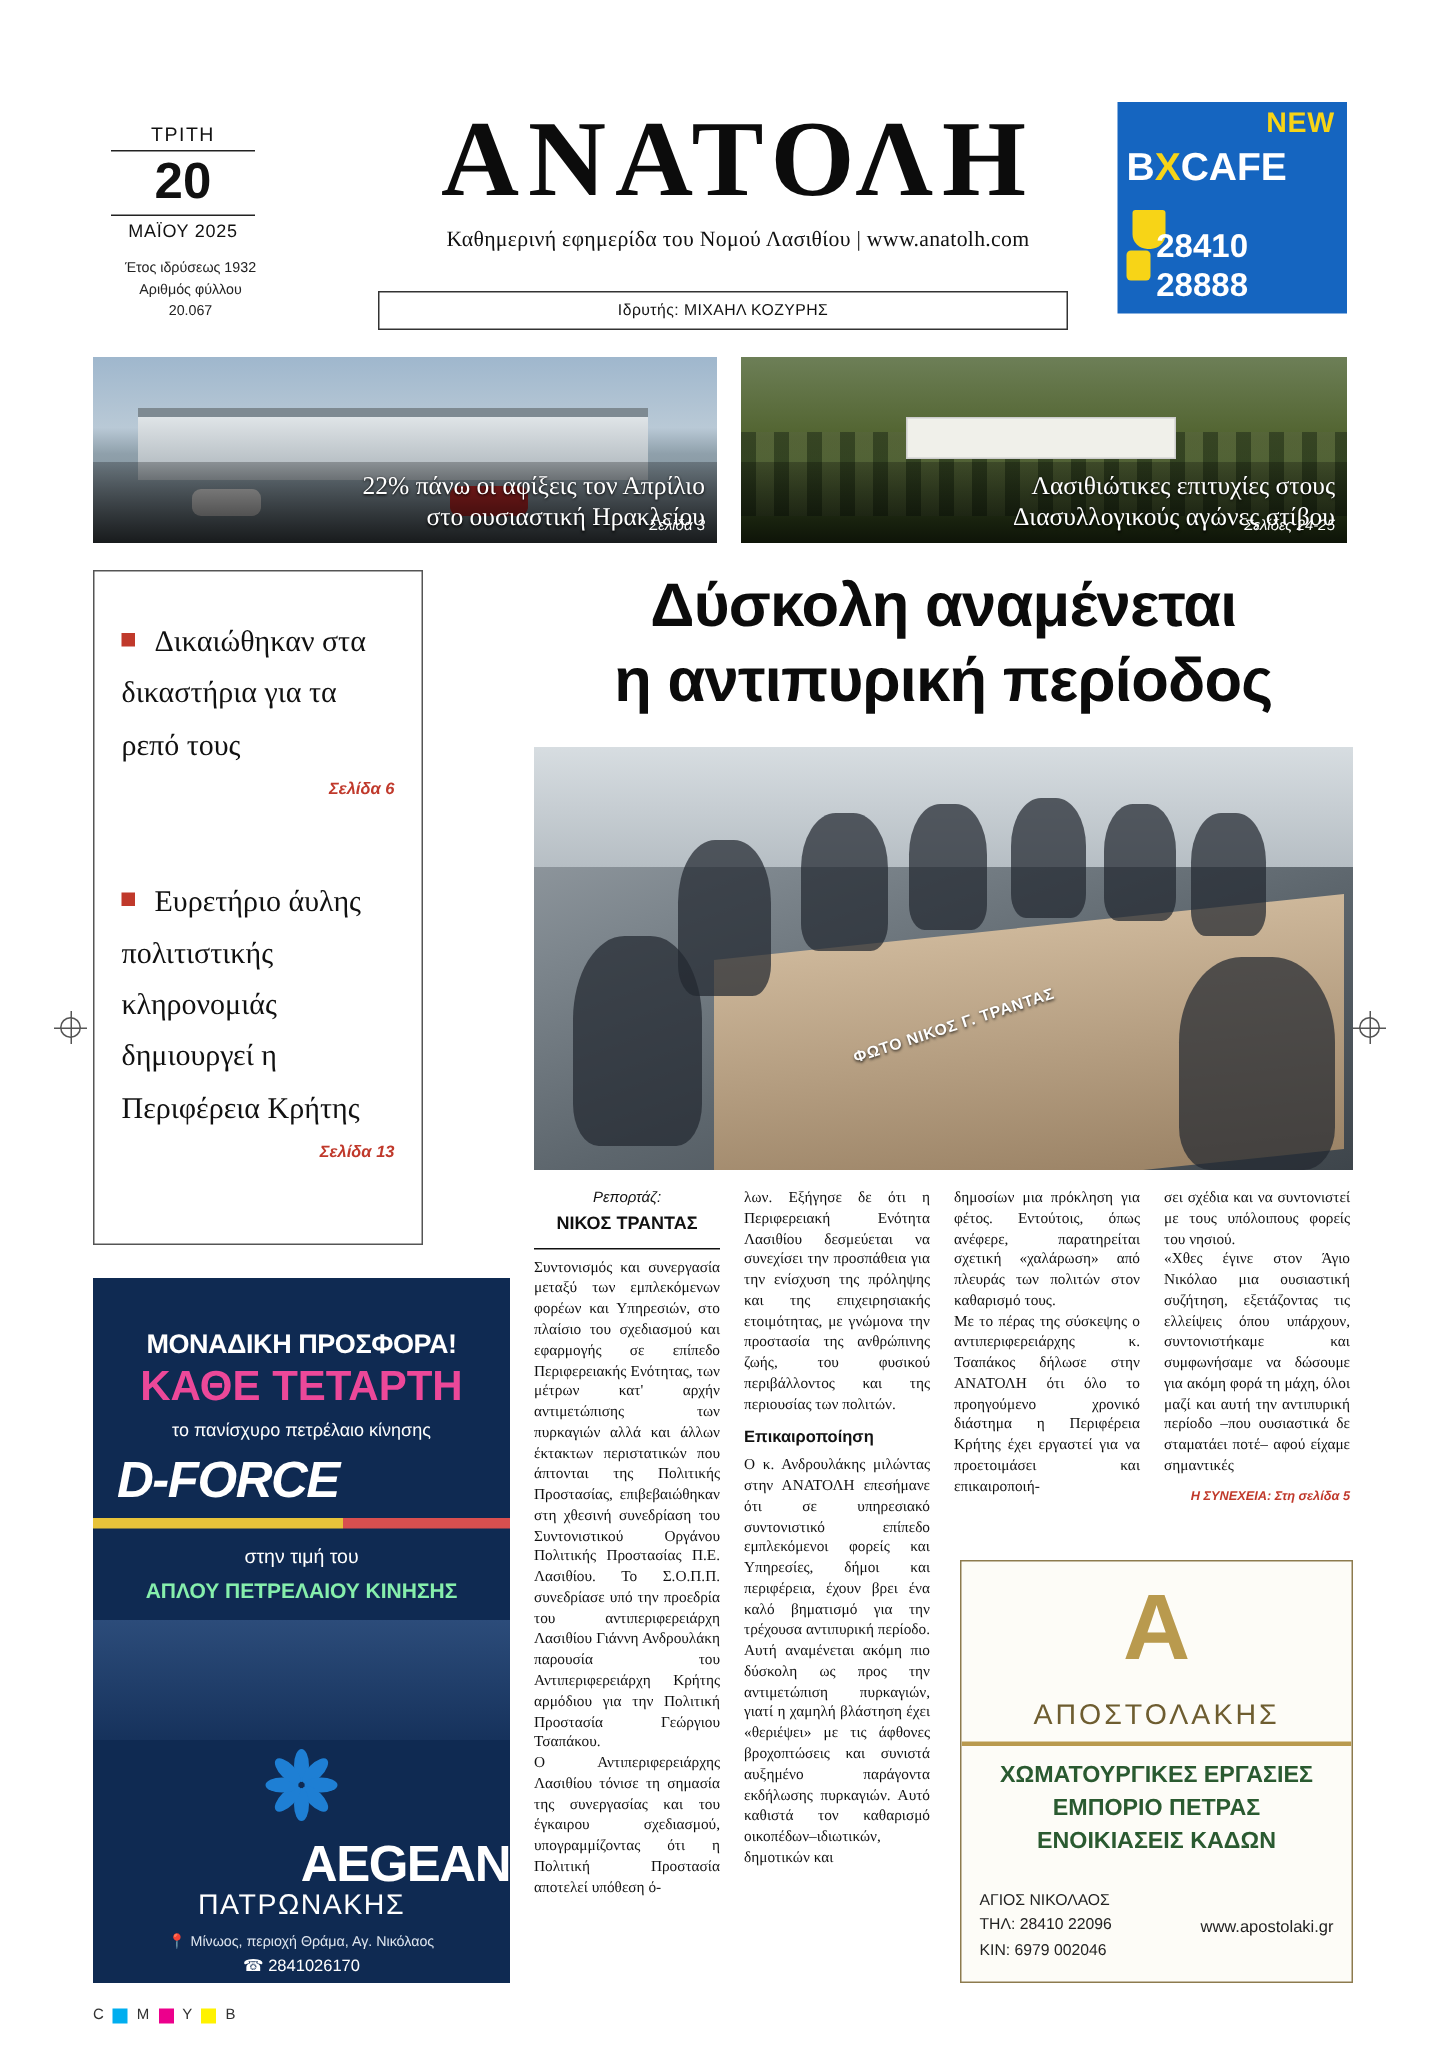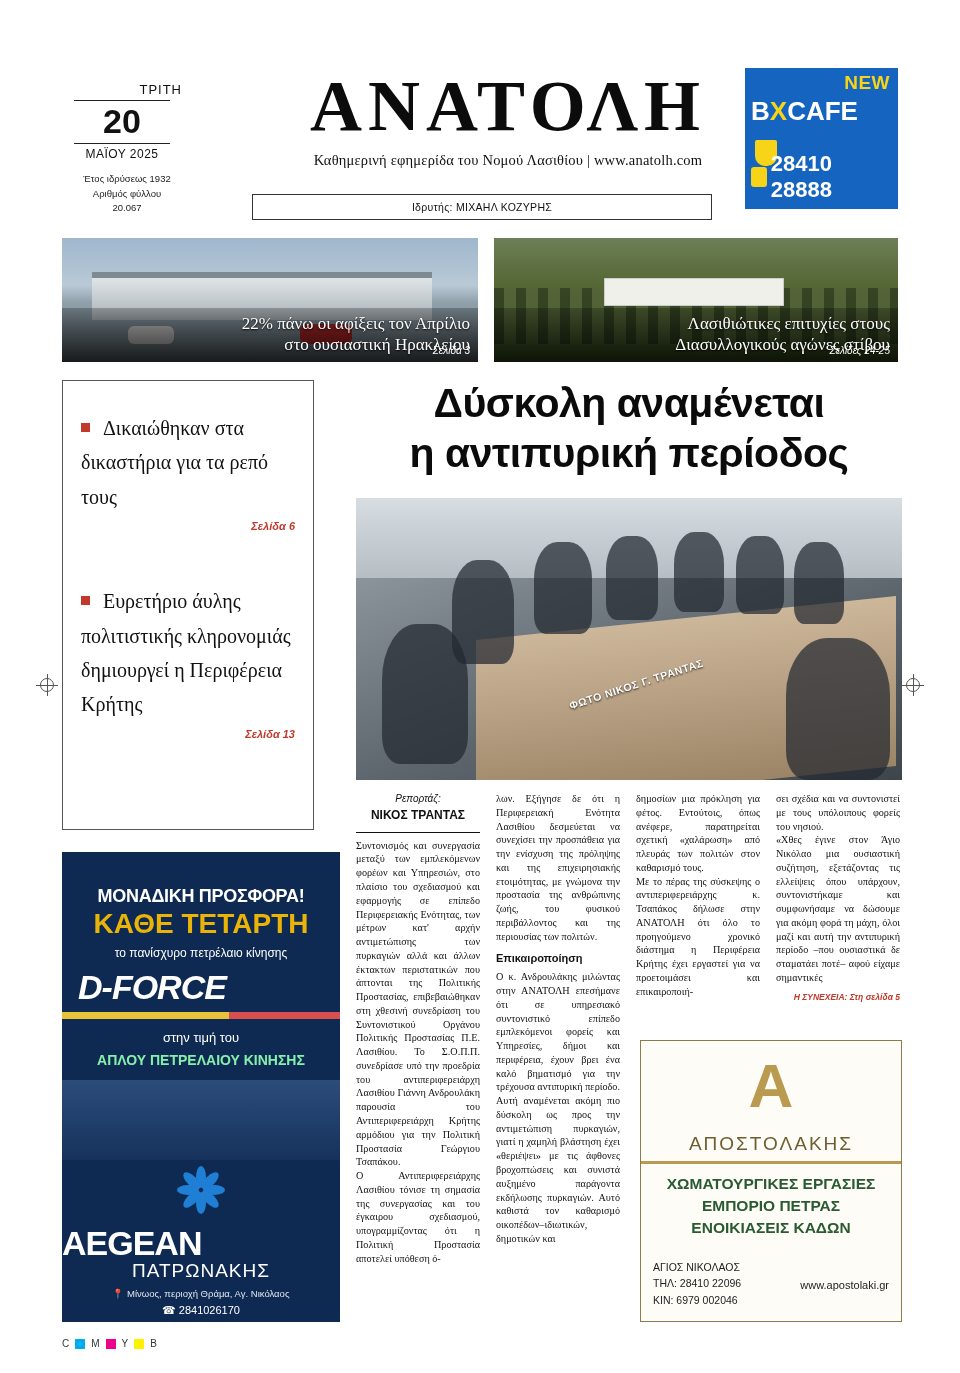--- a/index.html
+++ b/index.html
@@ -35,31 +35,31 @@
   .masthead {
     position: absolute;
     left: 62px; top: 62px;
     width: 836px; height: 160px;
   }
   .date-box {
     position: absolute; left: 0; top: 20px;
     width: 120px; text-align: center;
     font-family: "Liberation Sans", sans-serif;
   }
-  .date-box .dow { font-size: 13px; letter-spacing: 1px; color: #111; text-align: right; }
+  .date-box .dow { font-size: 13px; letter-spacing: 1px; color: #111; }
   .date-box .dnum { font-size: 34px; font-weight: bold; line-height: 1.05; color: #111; }
   .date-box .mon { font-size: 12px; letter-spacing: 0.5px; color: #111; }
   .date-rule { width: 96px; height: 1px; background: #222; margin: 3px auto; }
   .est-box {
     position: absolute; left: 0; top: 110px; width: 130px;
     text-align: center; font-family: "Liberation Sans", sans-serif;
     font-size: 9.5px; color: #222; line-height: 1.55;
   }
   .title-wrap {
-    position: absolute; left: 166px; top: 0; width: 560px; text-align: center;
+    position: absolute; left: 150px; top: 0; width: 560px; text-align: center;
   }
   .paper-title {
     font-family: "Liberation Serif", serif;
     font-size: 72px; font-weight: bold; letter-spacing: 6px;
     color: #0c0c0c; line-height: 1.0; margin-top: 8px;
   }
   .paper-sub {
     font-family: "Liberation Serif", serif;
     font-size: 14.5px; color: #111; margin-top: 10px; letter-spacing: 0.2px;
   }
@@ -140,21 +140,21 @@
   #teaser-sports .banner {
     position: absolute; left: 110px; top: 40px; width: 180px; height: 28px;
     background: #f0f0ea; border: 1px solid #ccc;
   }
   #teaser-sports .crowd {
     position: absolute; left: 0; bottom: 18px; width: 100%; height: 56px;
     background: repeating-linear-gradient(90deg, rgba(20,30,20,.45) 0 10px, rgba(90,100,70,.35) 10px 22px);
   }
   
   .left-box {
-    position: absolute; left: 62px; top: 380px; width: 252px; height: 450px;
+    position: absolute; left: 62px; top: 380px; width: 220px; height: 450px;
     border: 1px solid #555; background: #fff;
   }
   .bullet-item { padding: 0 18px; }
   .bullet-item .sq {
     display: inline-block; width: 9px; height: 9px; background: #c0392b;
     margin-right: 9px; vertical-align: 3px;
   }
   .bullet-item .txt {
     display: inline; font-size: 20px; line-height: 1.72; color: #111;
   }
@@ -234,21 +234,21 @@
     position: absolute; left: 62px; top: 852px; width: 278px; height: 470px;
     background: #0f2a52; overflow: hidden; color: #fff;
     font-family: "Liberation Sans", sans-serif;
   }
   .aegean-ad .l1 {
     position: absolute; top: 34px; width: 100%; text-align: center;
     font-weight: bold; font-size: 18px; color: #fff; letter-spacing: -0.3px;
   }
   .aegean-ad .l2 {
     position: absolute; top: 56px; width: 100%; text-align: center;
-    font-weight: bold; font-size: 28px; color: #eab308; letter-spacing: 0px;
+    font-weight: bold; font-size: 28px; color: #ec4899; letter-spacing: 0px;
   }
   .aegean-ad .l3 {
     position: absolute; top: 94px; width: 100%; text-align: center;
     font-size: 12px; color: #fff;
   }
   .aegean-ad .dforce {
     position: absolute; top: 116px; left: 16px;
     font-weight: bold; font-size: 34px; color: #fff; font-style: italic;
     letter-spacing: -1px;
   }
@@ -271,21 +271,21 @@
   .aegean-ad .flower {
     position: absolute; left: 50%; margin-left: -26px; top: 312px;
     width: 52px; height: 52px;
   }
   .aegean-ad .flower span {
     position: absolute; left: 21px; top: 2px; width: 10px; height: 22px;
     background: #1e7fd4; border-radius: 50%;
     transform-origin: 50% 24px;
   }
   .aegean-ad .brand {
-    position: absolute; top: 372px; width: 100%; text-align: left;
+    position: absolute; top: 372px; width: 100%; text-align: right;
     font-weight: bold; font-size: 34px; color: #fff; letter-spacing: -1px;
   }
   .aegean-ad .brand2 {
     position: absolute; top: 408px; width: 100%; text-align: center;
     font-size: 19px; color: #fff; letter-spacing: 1px;
   }
   .aegean-ad .addr {
     position: absolute; top: 436px; width: 100%; text-align: center;
     font-size: 9.5px; color: #dfe6ef;
   }

